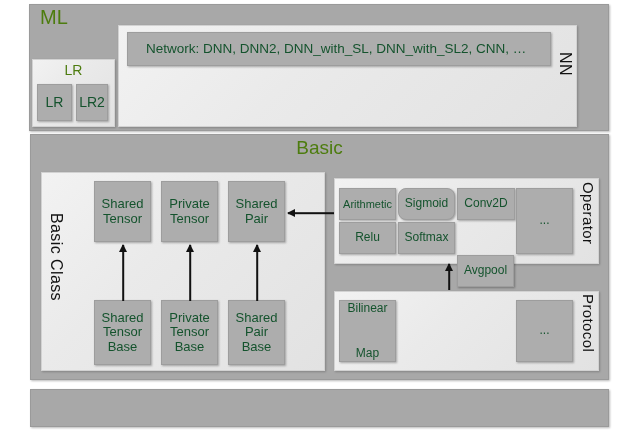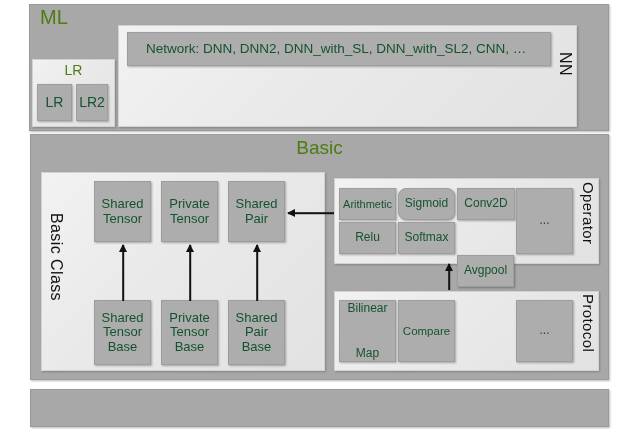--- a/index.html
+++ b/index.html
@@ -183,23 +183,20 @@
   </div>
 
   <div class="panel-light" style="left:334px; top:291px; width:265px; height:80px;">
   </div>
   <div class="vert-label" style="left:580px; top:294px; font-size:15px;">Protocol</div>
 
   <div class="box-gray" style="left:339px; top:300px; width:57px; height:62px; flex-direction:column; font-size:12px;gap:32px;">
     <span>Bilinear</span>
     <span>Map</span>
   </div>
-  <div class="box-gray" style="left:398px; top:300px; width:57px; height:62px; font-size:11.5px;">
-    <span>Compare</span>
-  </div>
   <div class="box-gray" style="left:516px; top:300px; width:57px; height:62px; font-size:12px;">
     <span>...</span>
   </div>
 
   <div class="outer-band" style="left:30px; top:389px; width:579px; height:38px;">
   </div>
 
 </div>
 
 </body></html>

